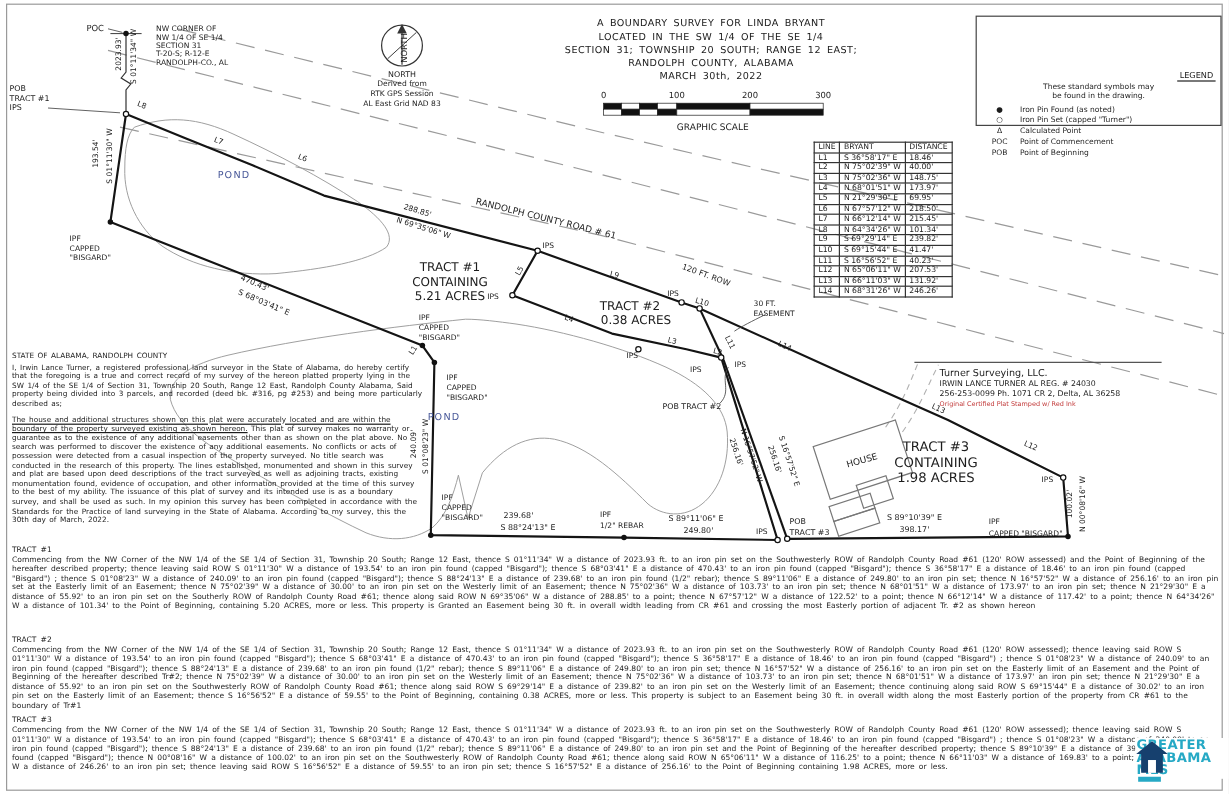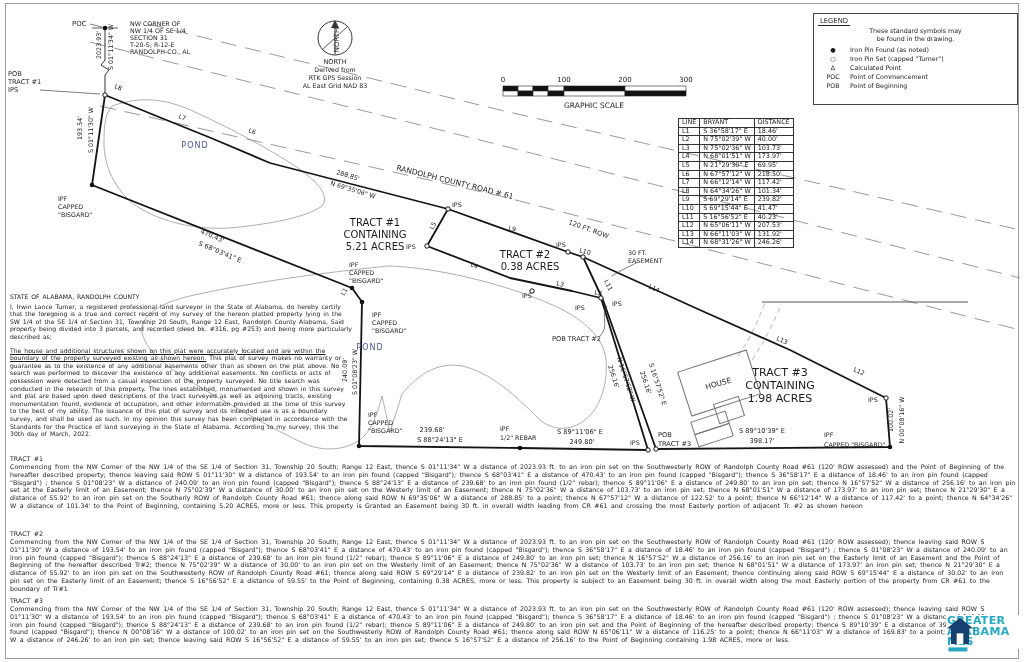--- a/index.html
+++ b/index.html
@@ -15,21 +15,21 @@
   svg text.t10{font-size:10px;}
   svg text.t11{font-size:11px;}
   svg text.pond{fill:#4a5a9a;font-size:8px;letter-spacing:1px;}
   .abs{position:absolute;}
   
   #title-block{left:420px;top:14px;width:345px;text-align:center;
         font-size:8px;line-height:11px;letter-spacing:.4px;word-spacing:2px;}
   
   #legend{left:813px;top:13px;width:205px;height:92px;border:1px solid #444;
         font-size:6.3px;padding:3px 4px;box-sizing:border-box;}
-  #legend .lg-title{text-align:left;font-size:6.8px;}
+  #legend .lg-title{text-align:right;font-size:6.8px;margin-top:42px;}
   #legend .lg-title span{border-bottom:1px solid #222;padding:0 2px;}
   #legend .lg-note{text-align:center;margin:2px 0 3px 0;line-height:7.5px;}
   #legend table{border-collapse:collapse;width:100%;}
   #legend td{padding:0 2px;line-height:9px;font-size:6.3px;}
   #legend td.sym{width:26px;text-align:center;}
   
   #line-table{left:678px;top:118px;}
   #line-table table{border-collapse:collapse;}
   #line-table td,#line-table th{border:1px solid #333;font-size:6.4px;font-weight:normal;
         padding:0 3px;line-height:7.6px;text-align:left;white-space:nowrap;}
@@ -240,20 +240,27 @@
     <text class="t65" x="582" y="444" text-anchor="middle">249.80'</text>
     <text class="t6" x="630" y="445">IPS</text>
     <text class="t65" x="658" y="437">POB</text>
     <text class="t65" x="658" y="446">TRACT  #3</text>
     <text class="t65" x="762" y="433" text-anchor="middle">S 89°10'39" E</text>
     <text class="t65" x="762" y="443" text-anchor="middle">398.17'</text>
     <text class="t6" x="824" y="437">IPF</text>
     <text class="t6" x="824" y="447">CAPPED  "BISGARD"</text>
   </svg>
 
+  <div id="title-block" class="abs">
+    <div>A  BOUNDARY  SURVEY  FOR  LINDA  BRYANT</div>
+    <div>LOCATED  IN  THE  SW  1/4  OF  THE  SE  1/4</div>
+    <div>SECTION  31;  TOWNSHIP  20  SOUTH;  RANGE  12  EAST;</div>
+    <div>RANDOLPH  COUNTY,  ALABAMA</div>
+    <div>MARCH  30th,  2022</div>
+  </div>
 
   <div id="legend" class="abs">
     <div class="lg-title"><span>LEGEND</span></div>
     <div class="lg-note">
       <div>These standard symbols may</div>
       <div>be found in the drawing.</div>
     </div>
     <table>
       <tbody>
           <tr>
@@ -294,41 +301,41 @@
             <td>18.46'</td>
           </tr>
       <tr>
             <td>L2</td>
             <td>N 75°02'39" W</td>
             <td>40.00'</td>
           </tr>
       <tr>
             <td>L3</td>
             <td>N 75°02'36" W</td>
-            <td>103.73'</td>
+            <td>148.75'</td>
           </tr>
       <tr>
             <td>L4</td>
             <td>N 68°01'51" W</td>
             <td>173.97'</td>
           </tr>
       <tr>
             <td>L5</td>
             <td>N 21°29'30" E</td>
             <td>69.95'</td>
           </tr>
       <tr>
             <td>L6</td>
             <td>N 67°57'12" W</td>
             <td>218.50'</td>
           </tr>
       <tr>
             <td>L7</td>
             <td>N 66°12'14" W</td>
-            <td>117.42'</td>
+            <td>215.45'</td>
           </tr>
       <tr>
             <td>L8</td>
             <td>N 64°34'26" W</td>
             <td>101.34'</td>
           </tr>
       <tr>
             <td>L9</td>
             <td>S 69°29'14" E</td>
             <td>239.82'</td>
@@ -355,20 +362,26 @@
           </tr>
       <tr>
             <td>L14</td>
             <td>N 68°31'26" W</td>
             <td>246.26'</td>
           </tr>
     </tbody>
       </table>
   </div>
 
+  <div id="surveyor" class="abs">
+    <div class="sv-name">Turner  Surveying,  LLC.</div>
+    <div>IRWIN LANCE TURNER AL REG. # 24030</div>
+    <div>256-253-0099 Ph.      1071 CR 2, Delta, AL   36258</div>
+    <div class="sv-red">Original Certified Plat Stamped w/ Red Ink</div>
+  </div>
 
   <div id="cert" class="abs">
     <div class="c-head">STATE OF ALABAMA, RANDOLPH COUNTY</div>
     <div class="c-p1">I, Irwin Lance Turner, a registered professional land surveyor in the State of Alabama, do hereby certify that the foregoing is a true and correct record of my survey of the hereon platted property lying in the SW 1/4 of the SE 1/4 of Section 31, Township 20 South, Range 12 East, Randolph County Alabama, Said property being divided into 3 parcels, and recorded (deed bk. #316, pg #253) and being more particularly described as;</div>
     <div class="c-p2"><span class="u">The house and additional structures shown on this plat were accurately located and are within the boundary of the property surveyed existing as shown hereon.</span><span> This plat of survey makes no warranty or guarantee as to the existence of any additional easements other than as shown on the plat above. No search was performed to discover the existence of any additional easements. No conflicts or acts of possession were detected from a casual inspection of the property surveyed. No title search was conducted in the research of this property. The lines established, monumented and shown in this survey and plat are based upon deed descriptions of the tract surveyed as well as adjoining tracts, existing monumentation found, evidence of occupation, and other information provided at the time of this survey to the best of my ability. The issuance of this plat of survey and its intended use is as a boundary survey, and shall be used as such. In my opinion this survey has been completed in accordance with the Standards for the Practice of land surveying in the State of Alabama. According to my survey, this the 30th day of March, 2022.</span></div>
   </div>
 
   <div id="tract1" class="tract abs">
     <div class="t-head">TRACT #1</div>
     <div>Commencing from the NW Corner of the NW 1/4 of the SE 1/4 of Section 31, Township 20 South; Range 12 East, thence S 01°11'34" W a distance of 2023.93 ft. to an iron pin set on the Southwesterly ROW of Randolph County Road #61 (120' ROW assessed) and the Point of Beginning of the hereafter described property; thence leaving said ROW S 01°11'30" W a distance of 193.54' to an iron pin found (capped "Bisgard"); thence S 68°03'41" E a distance of 470.43' to an iron pin found (capped "Bisgard"); thence S 36°58'17" E a distance of 18.46' to an iron pin found (capped "Bisgard") ; thence S 01°08'23" W a distance of 240.09' to an iron pin found (capped "Bisgard"); thence S 88°24'13" E a distance of 239.68' to an iron pin found (1/2" rebar); thence S 89°11'06" E a distance of 249.80' to an iron pin set; thence N 16°57'52" W a distance of 256.16' to an iron pin set at the Easterly limit of an Easement; thence N 75°02'39" W a distance of 30.00' to an iron pin set on the Westerly limit of an Easement; thence N 75°02'36" W a distance of 103.73' to an iron pin set; thence N 68°01'51" W a distance of 173.97' to an iron pin set; thence N 21°29'30" E a distance of 55.92' to an iron pin set on the Southerly ROW of Randolph County Road #61; thence along said ROW N 69°35'06" W a distance of 288.85' to a point; thence N 67°57'12" W a distance of 122.52' to a point; thence N 66°12'14" W a distance of 117.42' to a point; thence N 64°34'26" W a distance of 101.34' to the Point of Beginning, containing 5.20 ACRES, more or less. This property is Granted an Easement being 30 ft. in overall width leading from CR #61 and crossing the most Easterly portion of adjacent Tr. #2 as shown hereon</div>

